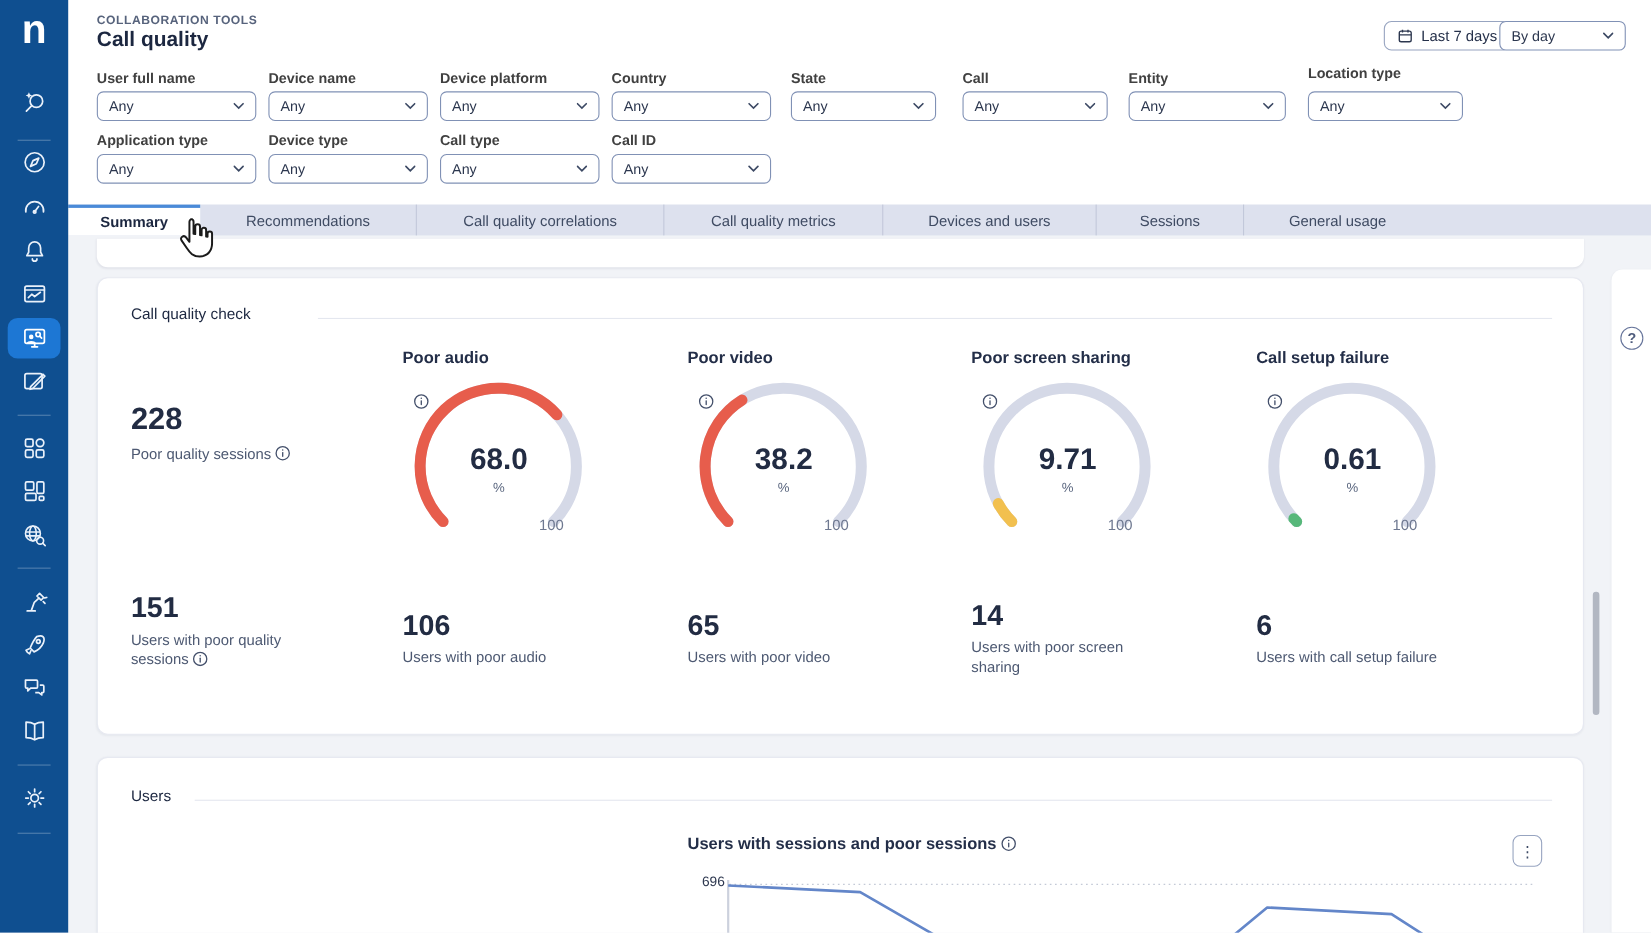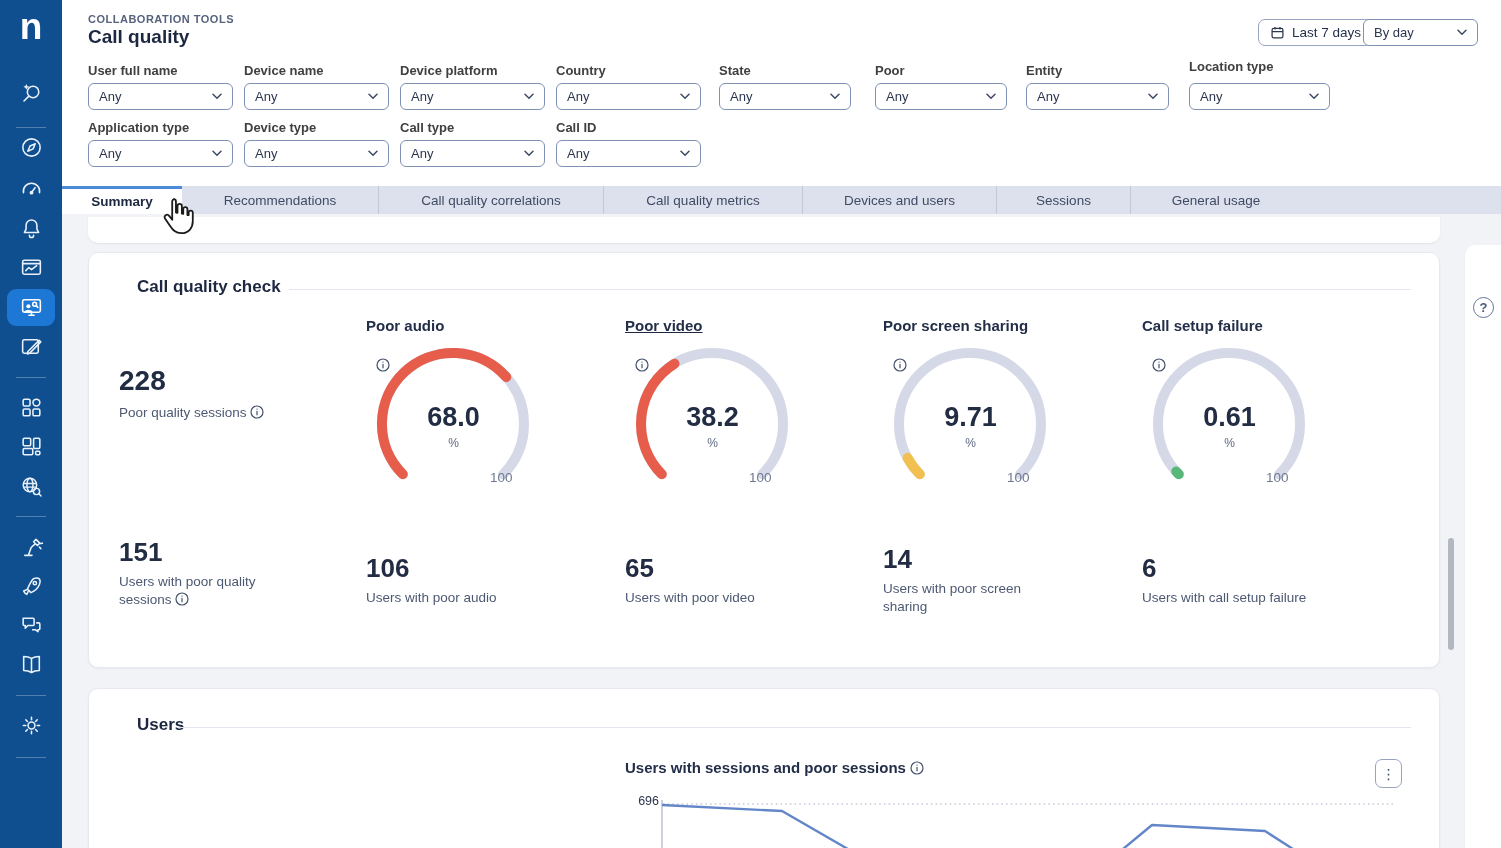--- a/index.html
+++ b/index.html
@@ -30,21 +30,21 @@
   .tab { display:flex; align-items:center; justify-content:center; font-size:13.5px; color:#3f4b63; height:28px; cursor:pointer; }
   .tab.sep { border-left:1px solid #c2c8da; }
   .tab.active { background:#fff; color:#1c2740; font-weight:700; border-top:3px solid #4a8ad8; }
   .tab-filler { flex:1; }
 
   .cursor { position:absolute; left:98px; top:195px; z-index:50; }
 
   
   .partial-card { position:absolute; left:26px; top:217px; width:1352px; height:26px; background:#fff; border-radius:0 0 10px 10px; box-shadow:0 1px 2px rgba(25,35,65,.07); }
   .card { position:absolute; left:26px; width:1352px; background:#fff; border:1px solid #e7e9f1; border-radius:10px; box-shadow:0 1px 2px rgba(25,35,65,.05); }
-  .card-title { position:absolute; left:48px; top:24px; font-size:17px; font-weight:700; color:#1c2740; }
+  .card-title { position:absolute; left:30px; top:24px; font-size:14px; font-weight:400; color:#1c2740; }
   .hline { position:absolute; top:36px; height:1px; background:#e4e7ef; }
 
   .big-num { position:absolute; font-size:28px; font-weight:700; color:#222c43; }
   .muted { font-size:13.5px; color:#4d5972; }
 
   .gauge-block { position:absolute; top:64px; width:175px; }
   .g-title { font-size:15px; font-weight:700; color:#232e48; }
   .g-wrap { position:relative; width:175px; height:152px; margin-top:12px; }
   .g-wrap svg { position:absolute; left:0; top:0; }
   .g-val { position:absolute; left:0; top:56px; width:175px; text-align:center; font-size:27px; font-weight:700; color:#222c43; }
@@ -219,21 +219,21 @@
       <svg width="10" height="7" viewBox="0 0 10 7" fill="none" stroke="#3c4964" stroke-width="1.5" stroke-linecap="round">
           <path d="M1 1.3l4 4 4-4"></path>
         </svg>
     </div>
 
     <div class="flabel" style="left:26px; top:63px;">User full name</div>
     <div class="flabel" style="left:182px; top:63px;">Device name</div>
     <div class="flabel" style="left:338px; top:63px;">Device platform</div>
     <div class="flabel" style="left:494px; top:63px;">Country</div>
     <div class="flabel" style="left:657px; top:63px;">State</div>
-    <div class="flabel" style="left:813px; top:63px;">Poor</div>
+    <div class="flabel" style="left:813px; top:63px;">Call</div>
     <div class="flabel" style="left:964px; top:63px;">Entity</div>
     <div class="flabel" style="left:1127px; top:59px;">Location type</div>
 
     <div class="sel" style="left:26px; top:83px; width:145px;">
         <span>Any</span>
         <svg width="10" height="7" viewBox="0 0 10 7" fill="none" stroke="#3c4964" stroke-width="1.5" stroke-linecap="round">
           <path d="M1 1.3l4 4 4-4"></path>
         </svg>
       </div>
     <div class="sel" style="left:182px; top:83px; width:145px;">
@@ -356,21 +356,21 @@
               <path d="M7 6.4v3.4" stroke-linecap="round"></path>
               <circle cx="7" cy="4.1" r="0.7" fill="currentColor" stroke="none"></circle>
             </svg>
           </span>
         <div class="g-val">68.0</div>
         <div class="g-unit">%</div>
         <div class="g-max">100</div>
       </div>
     </div>
 
-    <div class="gauge-block" style="left:536px;text-decoration:underline;">
+    <div class="gauge-block" style="left:536px;">
       <div class="g-title">Poor video</div>
       <div class="g-wrap">
         <svg width="175" height="152">
           <path class="track" fill="none" stroke="#d5d9e7" stroke-width="10" stroke-linecap="round" d="M 36.80 128.20 A 71 71 0 1 1 137.20 128.20"></path>
           <path class="gval" fill="none" stroke-width="10" stroke-linecap="round" d="M 36.80 128.20 A 71 71 0 0 1 49.52 17.70" stroke="#e75d4c"></path>
         </svg>
         <span class="info g-info">
             <svg viewBox="0 0 14 14" fill="none" stroke="currentColor" stroke-width="1.2">
               <circle cx="7" cy="7" r="6"></circle>
               <path d="M7 6.4v3.4" stroke-linecap="round"></path>

